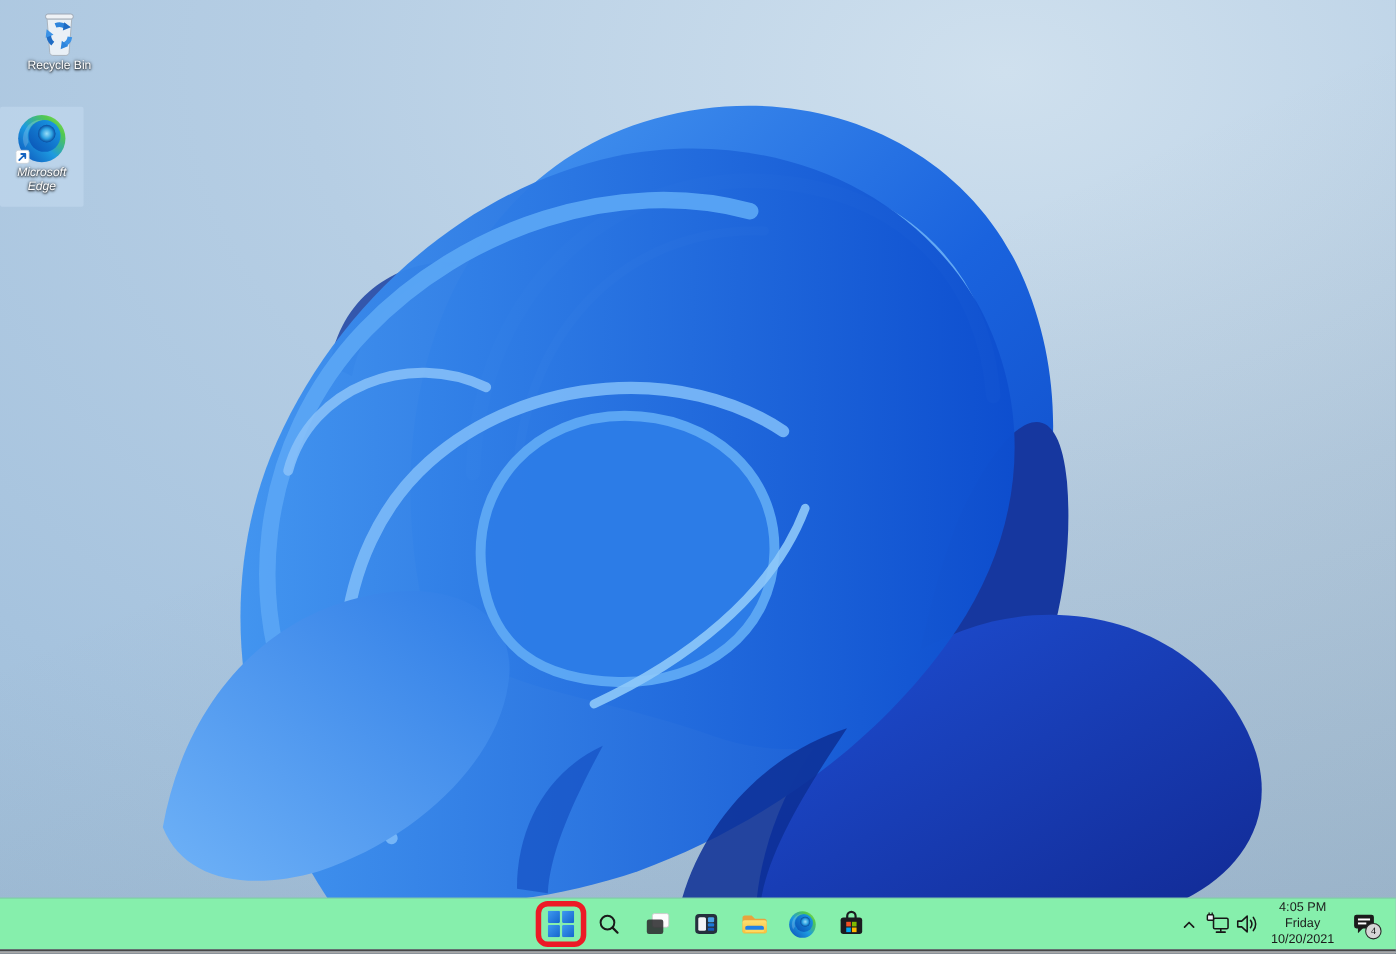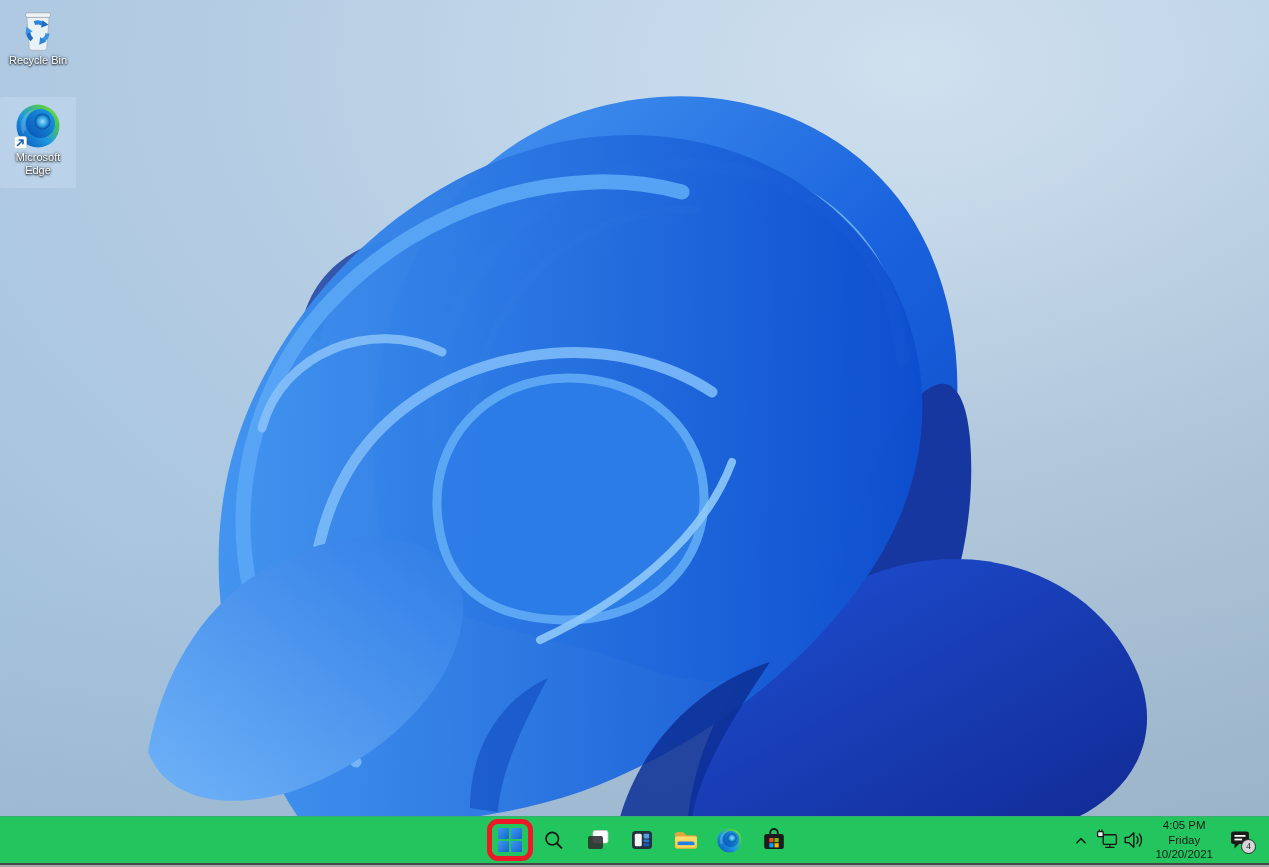--- a/index.html
+++ b/index.html
@@ -3,29 +3,29 @@
 <meta charset="utf-8">
 <style>
   html,body{margin:0;padding:0;background:#222;}
   .screen{position:relative;width:1269px;height:867px;overflow:hidden;
     font-family:"Liberation Sans",sans-serif;background:#b7cfe4;}
   .wallpaper{position:absolute;inset:0;width:1269px;height:817px;display:block;}
 
   
   .desktop-icon{position:absolute;width:76px;display:flex;flex-direction:column;
     align-items:center;gap:1px;padding-top:5px;cursor:default;border-radius:2px;}
-  #icon-recycle{left:0;top:2px;}
-  #icon-edge{left:0;top:97px;height:86px;background:rgba(196,219,240,.55);}
+  #icon-recycle{left:16px;top:2px;}
+  #icon-edge{left:0;top:97px;height:86px;background:rgba(196,219,240,.55);font-style:italic;}
   .icon-label{font-size:11px;color:#fff;text-align:center;line-height:13px;
     text-shadow:0 1px 2px rgba(0,0,0,.95),0 0 3px rgba(0,0,0,.75);max-width:72px;}
   .edge-wrap{position:relative;width:48px;height:48px;display:block;}
   .shortcut-badge{position:absolute;left:0;bottom:1px;width:13px;height:13px;}
 
   
-  .taskbar{position:absolute;left:0;right:0;bottom:4px;height:46px;background:#22c55e;
+  .taskbar{position:absolute;left:0;right:0;bottom:4px;height:46px;background:#86efac;
     border-top:1px solid rgba(110,125,150,.28);z-index:5;}
   .tb-center{position:absolute;left:calc(50% + 7px);top:3px;transform:translateX(-50%);
     display:flex;gap:4px;align-items:center;}
   .tb-btn{width:40px;height:40px;display:flex;align-items:center;justify-content:center;
     position:relative;background:none;border:none;padding:0;border-radius:5px;cursor:pointer;}
   .annotation{position:absolute;left:-3px;top:-1px;width:46px;height:42px;box-sizing:border-box;
     border:5px solid #ec1a26;border-radius:11px;pointer-events:none;}
   .tray{position:absolute;right:0;top:0;height:46px;display:flex;align-items:center;
     padding-right:12px;gap:1px;}
   .tray-btn{width:25px;height:40px;display:flex;align-items:center;justify-content:center;

